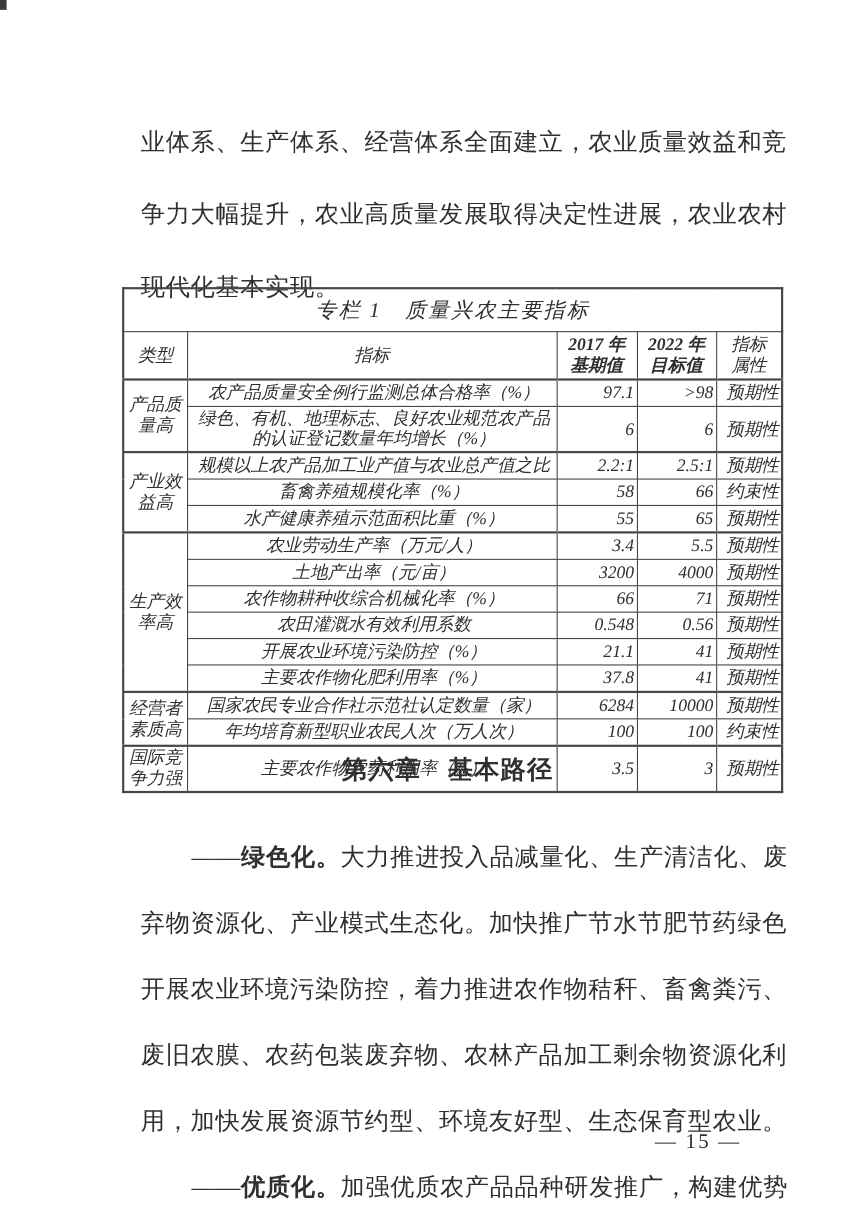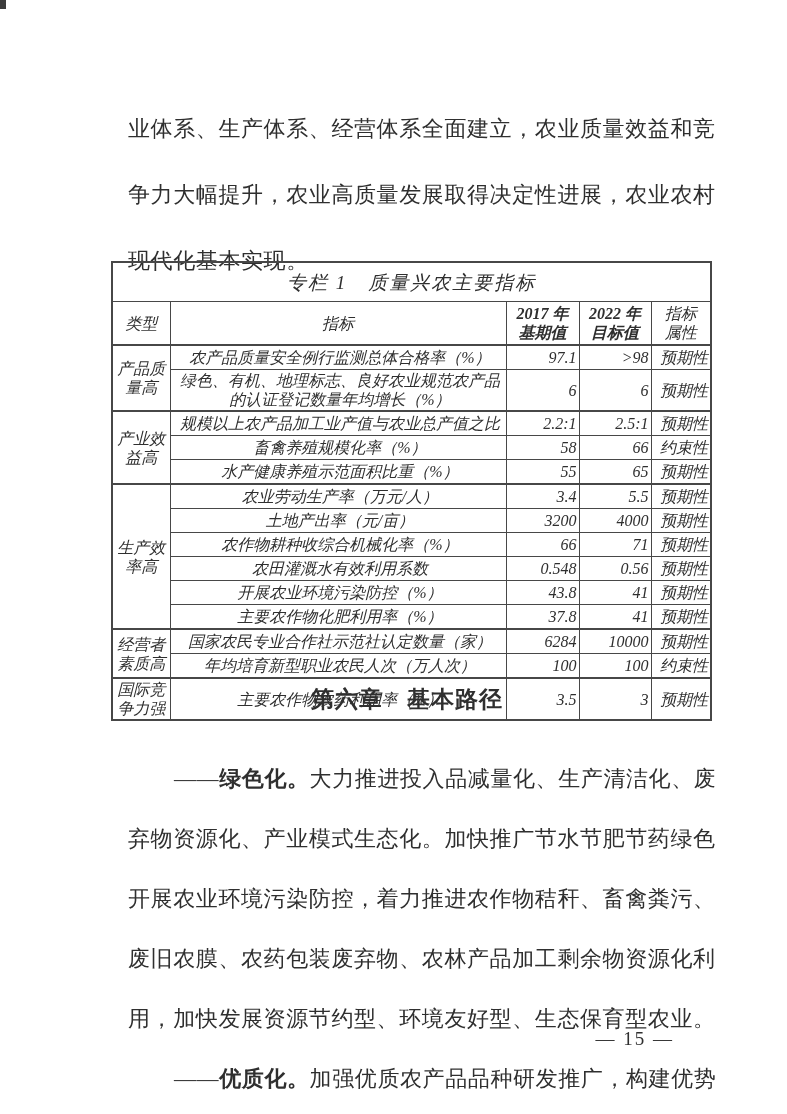--- a/index.html
+++ b/index.html
@@ -170,21 +170,21 @@
           <td class="attr-cell">预期性</td>
         </tr>
         <tr>
           <td class="indicator-cell">农田灌溉水有效利用系数</td>
           <td class="val-cell">0.548</td>
           <td class="val-cell">0.56</td>
           <td class="attr-cell">预期性</td>
         </tr>
         <tr>
           <td class="indicator-cell">开展农业环境污染防控（%）</td>
-          <td class="val-cell">43.8</td>
+          <td class="val-cell">21.1</td>
           <td class="val-cell">41</td>
           <td class="attr-cell">预期性</td>
         </tr>
         <tr>
           <td class="indicator-cell">主要农作物化肥利用率（%）</td>
           <td class="val-cell">37.8</td>
           <td class="val-cell">41</td>
           <td class="attr-cell">预期性</td>
         </tr>
         <tr>

